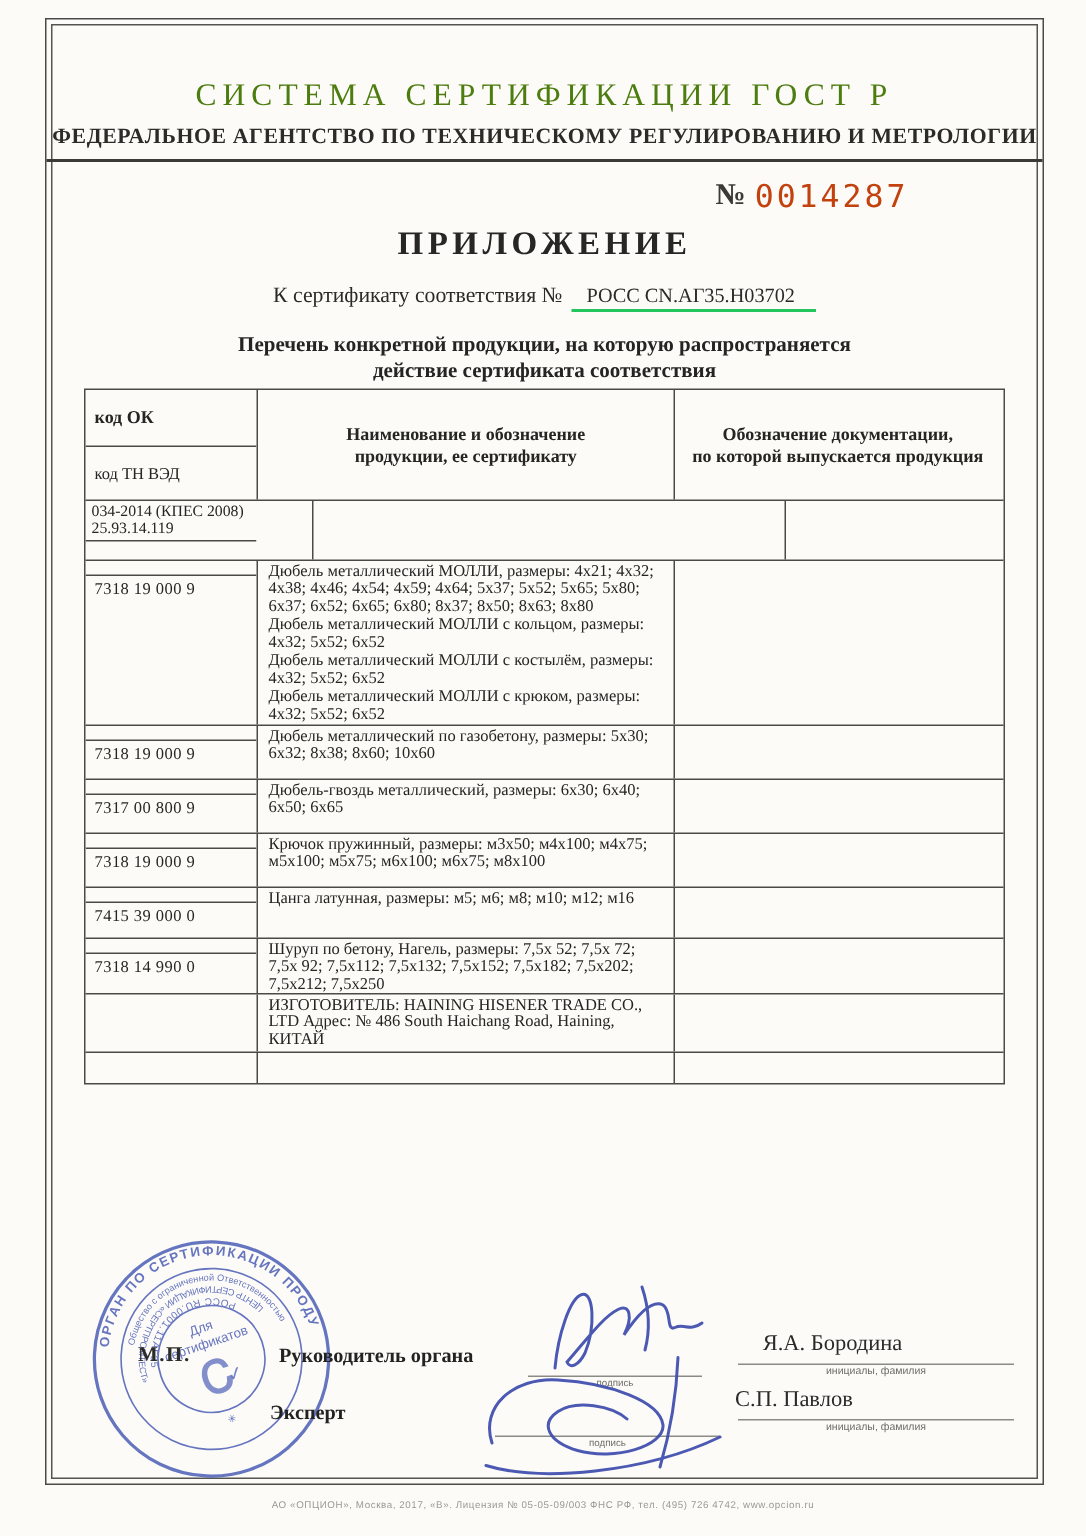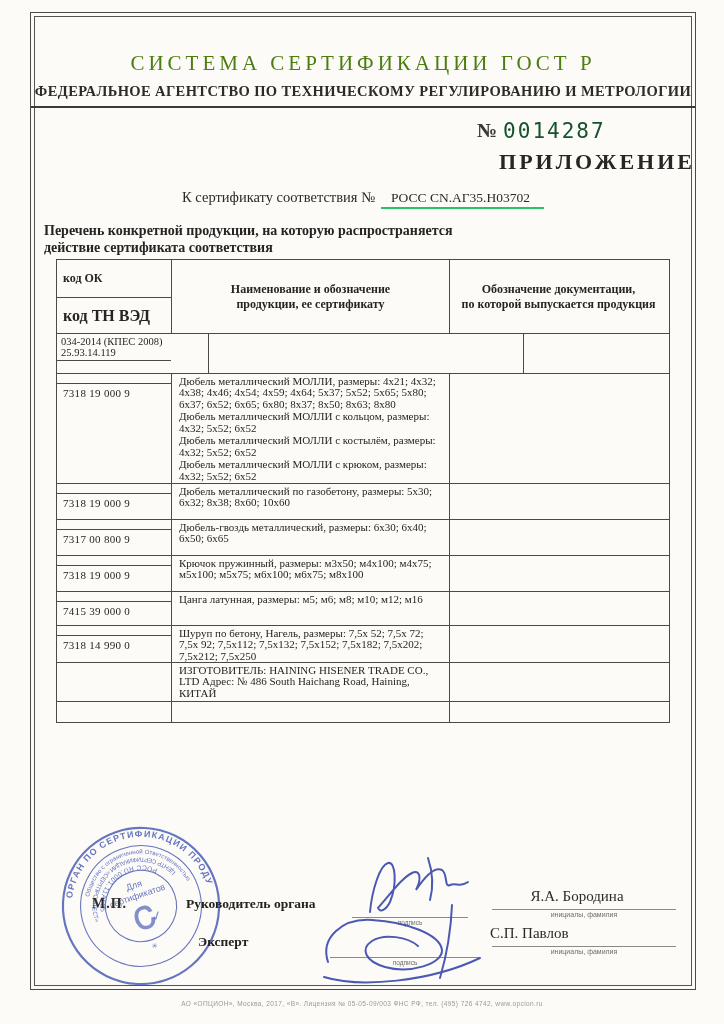--- a/index.html
+++ b/index.html
@@ -32,91 +32,91 @@
   }
   .blank-no{
     position:absolute;left:446px;top:106px;white-space:nowrap;
   }
   .blank-no .sign{font-size:20px;font-weight:bold;color:#3a3a36;vertical-align:top;}
   .blank-no .digits{
     font-family:"DejaVu Sans Mono", monospace;
     font-size:21px;letter-spacing:2px;vertical-align:top;margin-left:6px;
   }
   .doc-title{
-    position:absolute;left:0;top:136px;width:100%;text-align:right;
+    position:absolute;left:0;top:136px;width:100%;text-align:center;
     font-size:22px;font-weight:bold;letter-spacing:3px;color:#262624;
   }
   .cert-line{
     position:absolute;left:0;top:176px;width:100%;text-align:center;font-size:14.5px;color:#2a2a27;
   }
   .cert-line .val{
     display:inline-block;border-bottom:2px solid #22c55e;padding:0 14px 1px 10px;margin-left:6px;
     font-size:13.5px;
   }
   .purpose{
-    position:absolute;left:13px;top:210px;width:100%;
+    position:absolute;left:0;top:210px;width:100%;text-align:center;
     font-size:14px;font-weight:bold;line-height:16.5px;color:#242422;
   }
   
   .ttable{
     position:absolute;left:25px;top:246px;width:612px;
     border:1.2px solid #4a4a46;
     font-size:11px;color:#252522;
   }
   .trow{display:grid;grid-template-columns:114px 278px 218px;border-top:1px solid #4a4a46;}
   .trow:first-child{border-top:none;}
   .cell{border-left:1px solid #4a4a46;overflow:hidden;}
   .cell:first-child{border-left:none;}
   .preline{white-space:pre-line;}
   .rh{height:73px;}
   .rh .hc1a{height:37px;border-bottom:1px solid #4a4a46;display:flex;align-items:center;padding-left:6px;font-weight:bold;font-size:12px;}
-  .rh .hc1b{height:35px;display:flex;align-items:center;padding-left:6px;font-weight:bold;font-size:16px;}
+  .rh .hc1b{height:35px;display:flex;align-items:center;padding-left:6px;font-weight:normal;font-size:11px;}
   .rh .hmid{display:flex;align-items:center;justify-content:center;text-align:center;font-weight:bold;font-size:12px;line-height:15px;height:100%;}
   .r0{height:39px;gap:37px;} .r1{height:109px;} .r2{height:35px;} .r3{height:35px;}
   .r4{height:35px;} .r5{height:33px;} .r6{height:36px;} .r7{height:38px;} .r8{height:20px;}
   .sub-code{height:24px;border-bottom:1px solid #4a4a46;padding:2px 0 0 4px;font-size:10.5px;line-height:11px;}
   .sub-empty{height:9px;border-bottom:1px solid #4a4a46;}
   .code{padding:3px 0 0 6px;font-size:11px;letter-spacing:0.3px;}
   .ptext{padding:1.5px 6px 0 7px;line-height:11.9px;font-size:11px;}
   
   .stamp{
     position:absolute;left:57px;top:822px;width:168px;height:168px;
     transform:rotate(-19deg);opacity:0.88;
   }
   .mp{
     position:absolute;left:92px;top:896px;font-size:14px;font-weight:bold;color:#2c2c2a;letter-spacing:1px;z-index:5;
   }
   .role1{position:absolute;left:186px;top:896px;font-size:13.5px;font-weight:bold;color:#222220;z-index:5;}
-  .role2{position:absolute;left:198px;top:934px;font-size:13.5px;font-weight:bold;color:#222220;z-index:5;}
+  .role2{position:absolute;left:180px;top:934px;font-size:13.5px;font-weight:bold;color:#222220;z-index:5;}
   .sigline1{position:absolute;left:352px;top:917px;width:116px;border-top:1px solid #8b8b85;}
   .sigline2{position:absolute;left:330px;top:957px;width:150px;border-top:1px solid #8b8b85;}
   .sigcap1{position:absolute;left:352px;top:919px;width:116px;text-align:center;font-size:6.5px;color:#6d6d68;font-family:"Liberation Sans",sans-serif;}
   .sigcap2{position:absolute;left:330px;top:959px;width:150px;text-align:center;font-size:6.5px;color:#6d6d68;font-family:"Liberation Sans",sans-serif;}
-  .name1{position:absolute;left:484px;top:888px;width:186px;text-align:center;font-size:15px;color:#2a2a28;}
+  .name1{position:absolute;left:462px;top:888px;width:186px;text-align:center;font-size:15px;color:#2a2a28;}
   .name2{position:absolute;left:490px;top:925px;width:186px;font-size:15px;color:#2a2a28;}
   .nameline1{position:absolute;left:492px;top:909px;width:184px;border-top:1px solid #8b8b85;}
   .nameline2{position:absolute;left:492px;top:946px;width:184px;border-top:1px solid #8b8b85;}
   .namecap1{position:absolute;left:492px;top:911px;width:184px;text-align:center;font-size:7px;color:#6d6d68;font-family:"Liberation Sans",sans-serif;}
   .namecap2{position:absolute;left:492px;top:948px;width:184px;text-align:center;font-size:7px;color:#6d6d68;font-family:"Liberation Sans",sans-serif;}
   .sigs{position:absolute;left:300px;top:840px;width:200px;height:150px;z-index:6;}
   .footer{
     position:absolute;left:0;top:1000px;width:100%;text-align:center;
     font-family:"Liberation Sans",sans-serif;font-size:6.5px;color:#9a9a94;letter-spacing:0.4px;
   }
 </style>
 </head>
 <body>
 
 <div class="frame">
   <div class="sys-title">СИСТЕМА СЕРТИФИКАЦИИ ГОСТ Р</div>
   <div class="agency">ФЕДЕРАЛЬНОЕ АГЕНТСТВО ПО ТЕХНИЧЕСКОМУ РЕГУЛИРОВАНИЮ И МЕТРОЛОГИИ</div>
   <div class="head-rule"></div>
 
   <div class="blank-no">
-    <span class="sign">№</span><span class="digits" style="color:#14532d">0014287</span>
+    <span class="sign">№</span><span class="digits" style="color:#c2410c">0014287</span>
   </div>
 
   <div class="doc-title">ПРИЛОЖЕНИЕ</div>
 
   <div class="cert-line">
     <span>К сертификату соответствия №</span><span class="val">РОСС CN.АГ35.Н03702</span>
   </div>
 
   <div class="purpose">
     <div>Перечень конкретной продукции,  на которую распространяется</div>

